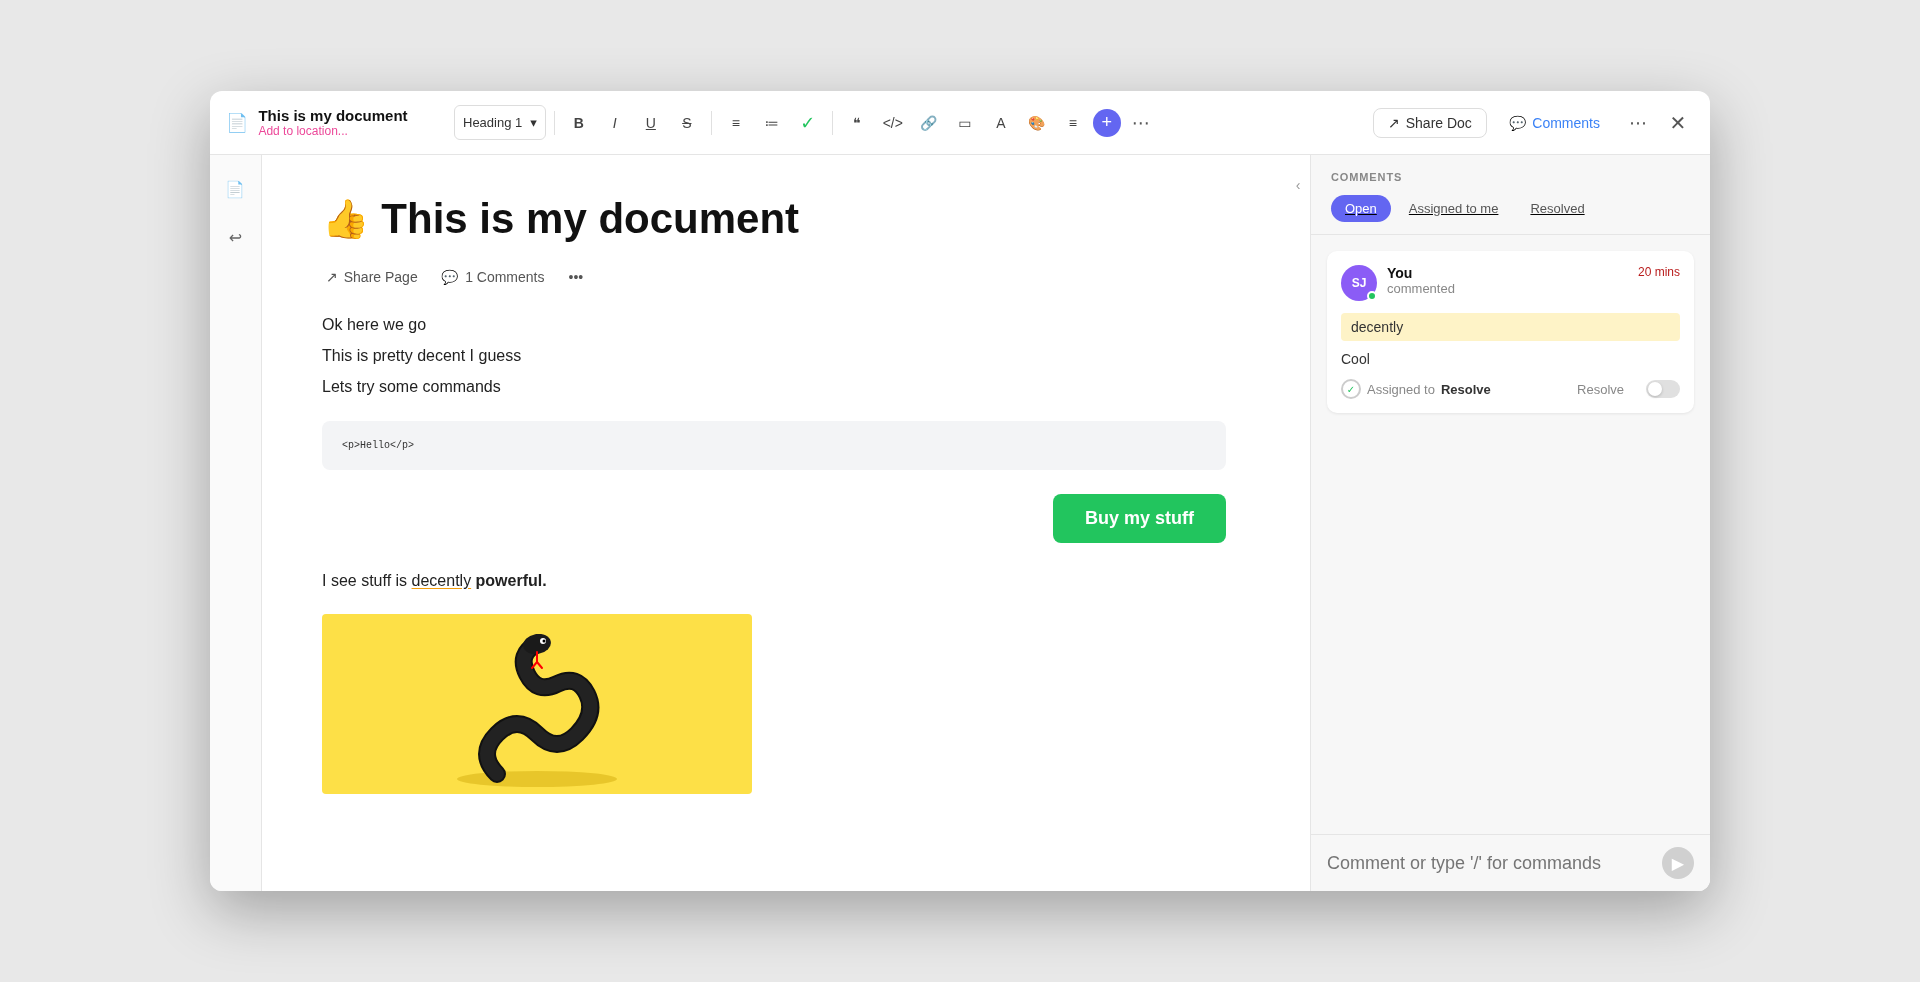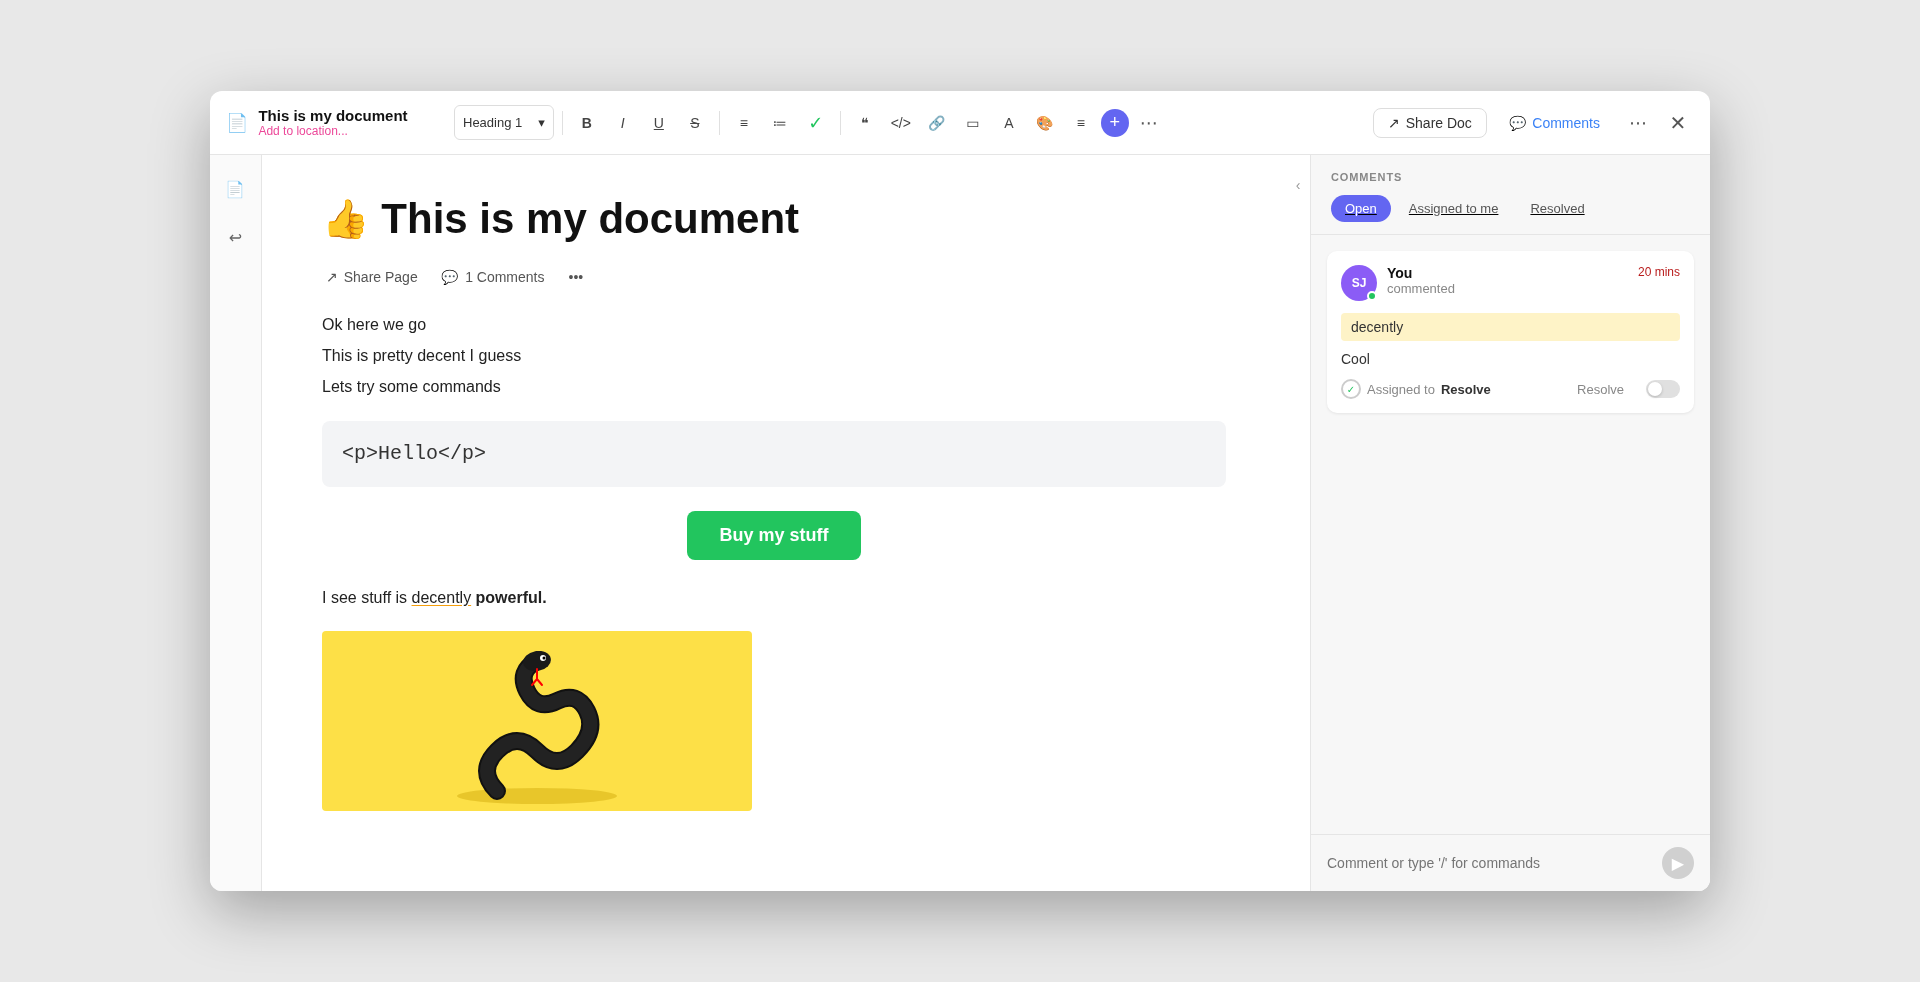--- a/index.html
+++ b/index.html
@@ -47,21 +47,21 @@
     .toolbar-middle {
       display: flex;
       align-items: center;
       gap: 4px;
       flex: 1;
     }
 
     .heading-select {
       display: flex;
       align-items: center;
-      gap: 16px;
+      gap: 8px;
       padding: 9px 8px;
       border: 1px solid #ddd;
       border-radius: 6px;
       font-size: 13px;
       color: #333;
       cursor: pointer;
       background: #fff;
     }
 
     .toolbar-divider {
@@ -245,28 +245,28 @@
       line-height: 1.7;
     }
 
     .doc-body p { margin-bottom: 4px; }
 
     .code-block {
       background: #f3f4f6;
       border-radius: 8px;
       padding: 16px 20px;
       font-family: 'Courier New', monospace;
-      font-size: 20px;
+      font-size: 10px;
       color: #333;
       margin: 20px 0;
     }
 
     .buy-btn-wrapper {
       display: flex;
-      justify-content: center;
+      justify-content: flex-end;
       margin: 24px 0;
     }
 
     .buy-btn {
       background: #22c55e;
       color: #fff;
       border: none;
       border-radius: 8px;
       padding: 14px 32px;
       font-size: 18px;
@@ -473,21 +473,21 @@
       background: #f7f7f7;
       display: flex;
       align-items: center;
       gap: 10px;
     }
 
     .comment-input {
       flex: 1;
       border: none;
       background: transparent;
-      font-size: 14px;
+      font-size: 18px;
       color: #ef4444;
       outline: none;
     }
 
     .send-btn {
       width: 32px;
       height: 32px;
       border-radius: 50%;
       background: #d0d0d0;
       border: none;

